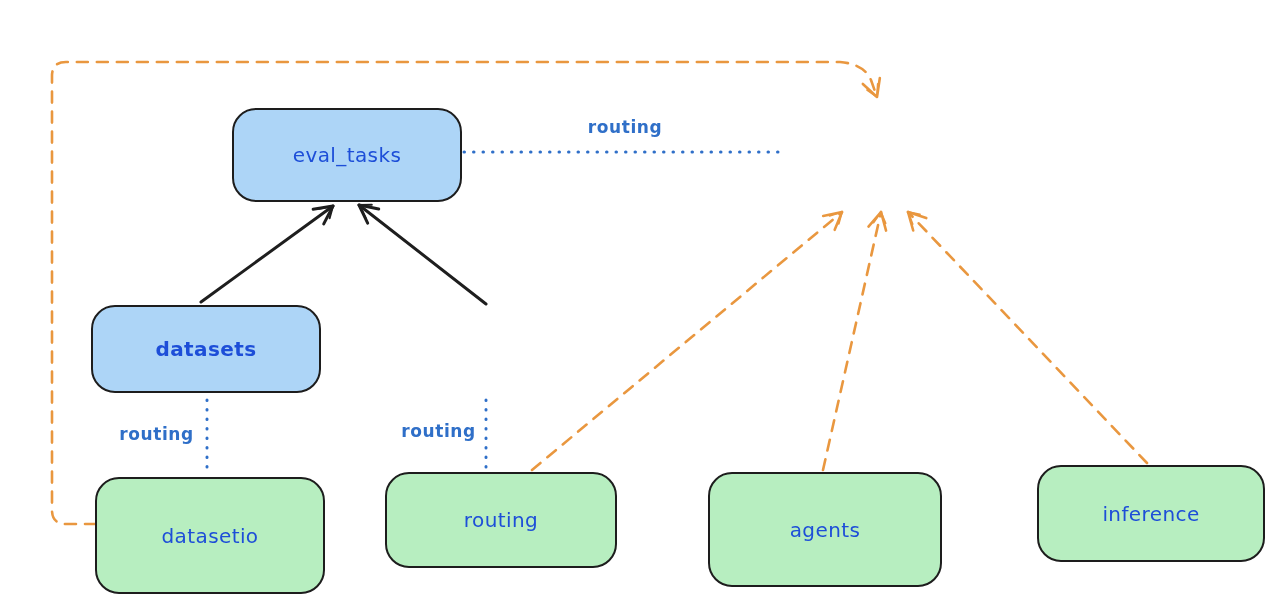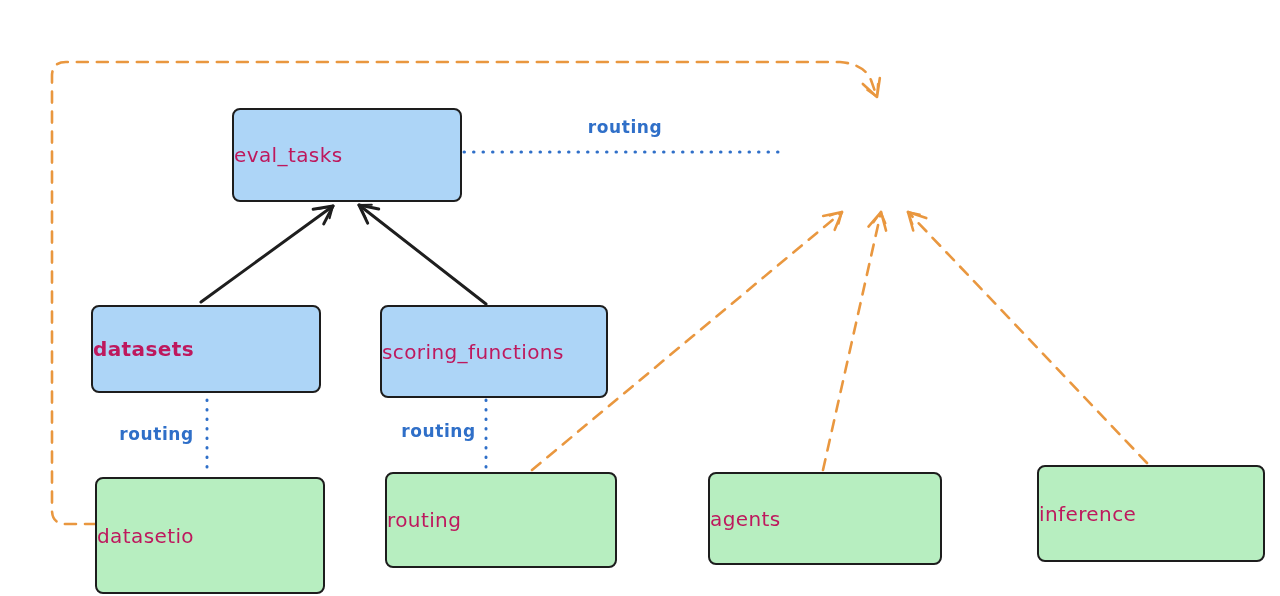--- a/index.html
+++ b/index.html
@@ -2,23 +2,23 @@
 <html><head>
 <meta charset="utf-8">
 <style>
   html,body{margin:0;padding:0;background:#ffffff;}
   .canvas{
     position:relative;width:1280px;height:596px;background:#ffffff;
     overflow:hidden;font-family:"DejaVu Sans",sans-serif;
   }
   .edges{position:absolute;left:0;top:0;width:1280px;height:596px;}
   .node{
-    position:absolute;display:flex;align-items:center;justify-content:flex-start;
-    border:2.6px solid #1d1d1d;border-radius:8px;
-    font-size:20px;color:#be185d;letter-spacing:0.4px;
+    position:absolute;display:flex;align-items:center;justify-content:center;
+    border:2.6px solid #1d1d1d;border-radius:24px;
+    font-size:20px;color:#1d4ed8;letter-spacing:0.4px;
     box-sizing:border-box;
   }
   .node.blue{background:#add5f7;}
   .node.green{background:#b7eec0;}
   .edge-label{
     position:absolute;color:#2f6fc8;font-weight:bold;font-size:17px;
     text-align:center;letter-spacing:0.6px;white-space:nowrap;
   }
 </style>
 </head>
@@ -53,33 +53,30 @@
 
   <div class="node blue" style="left:232px;top:108px;width:230px;height:94px;">
     <span>eval_tasks</span>
   </div>
 
 
   <div class="node blue" style="left:91px;top:305px;width:230px;height:88px;font-weight:bold;">
     <span>datasets</span>
   </div>
 
-  <div class="node blue" style="left:380px;top:305px;width:228px;height:93px;">
-    <span>scoring_functions</span>
-  </div>
 
   <div class="node green" style="left:95px;top:477px;width:230px;height:117px;">
     <span>datasetio</span>
   </div>
 
   <div class="node green" style="left:385px;top:472px;width:232px;height:96px;">
     <span>routing</span>
   </div>
 
-  <div class="node green" style="left:708px;top:472px;width:234px;height:93px;">
+  <div class="node green" style="left:708px;top:472px;width:234px;height:115px;">
     <span>agents</span>
   </div>
 
   <div class="node green" style="left:1025px;top:465px;width:228px;height:97px;margin-left:12px;">
     <span>inference</span>
   </div>
 
   <div class="edge-label" style="left:570px;top:117px;width:110px;">routing</div>
 
   <div class="edge-label" style="left:109px;top:424px;width:95px;">routing</div>

